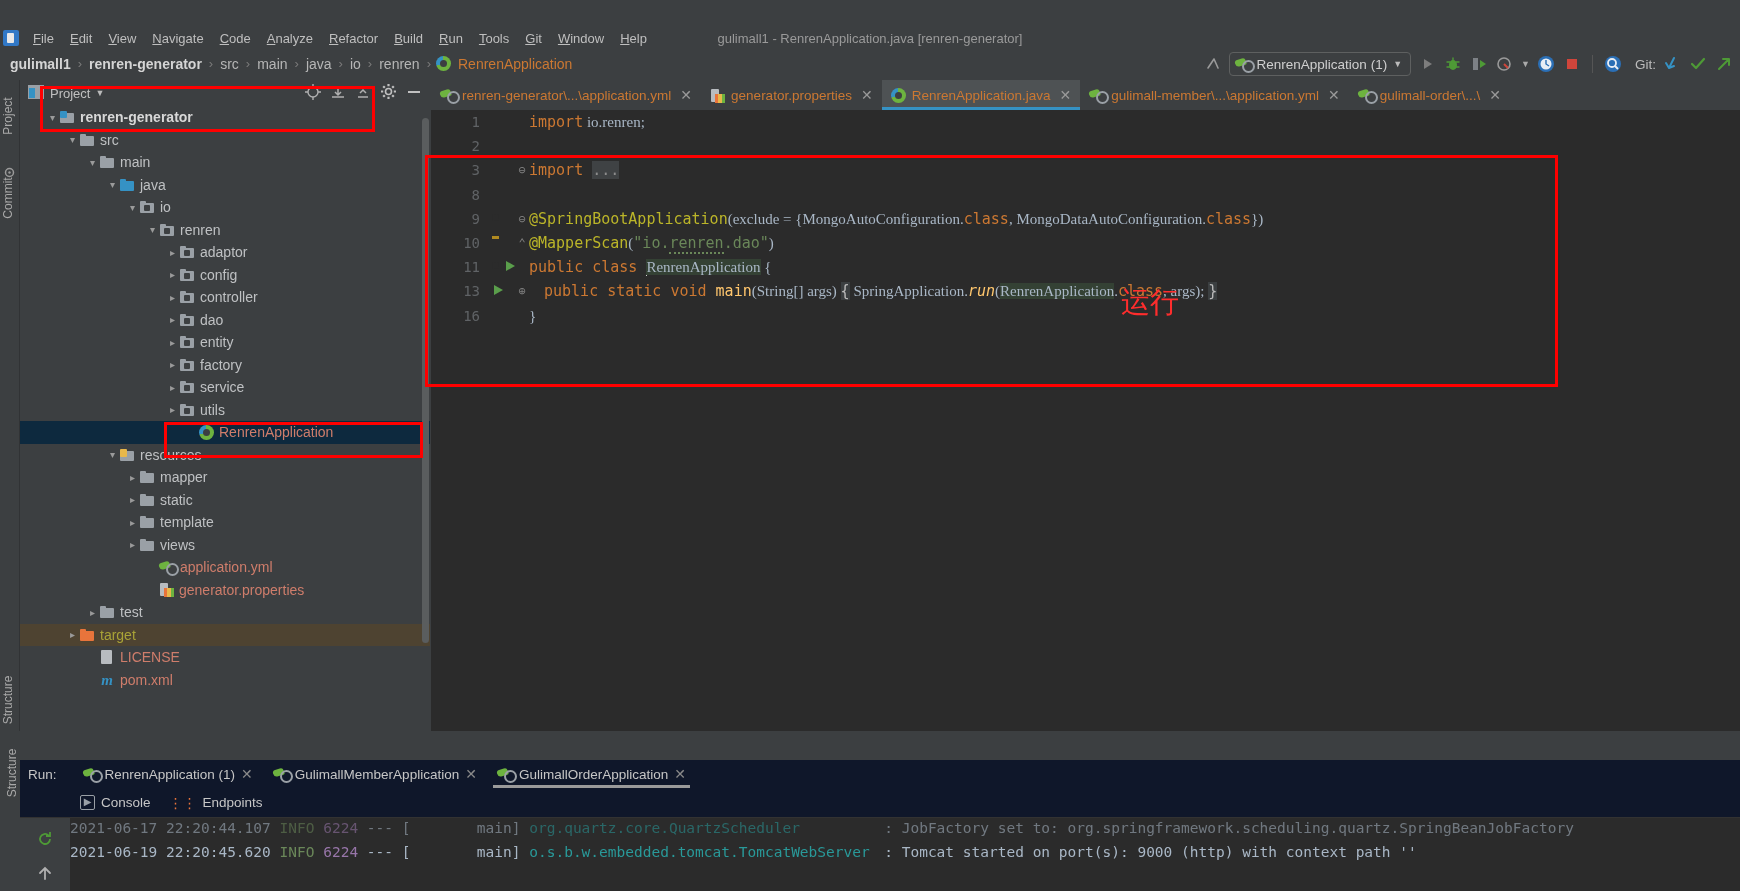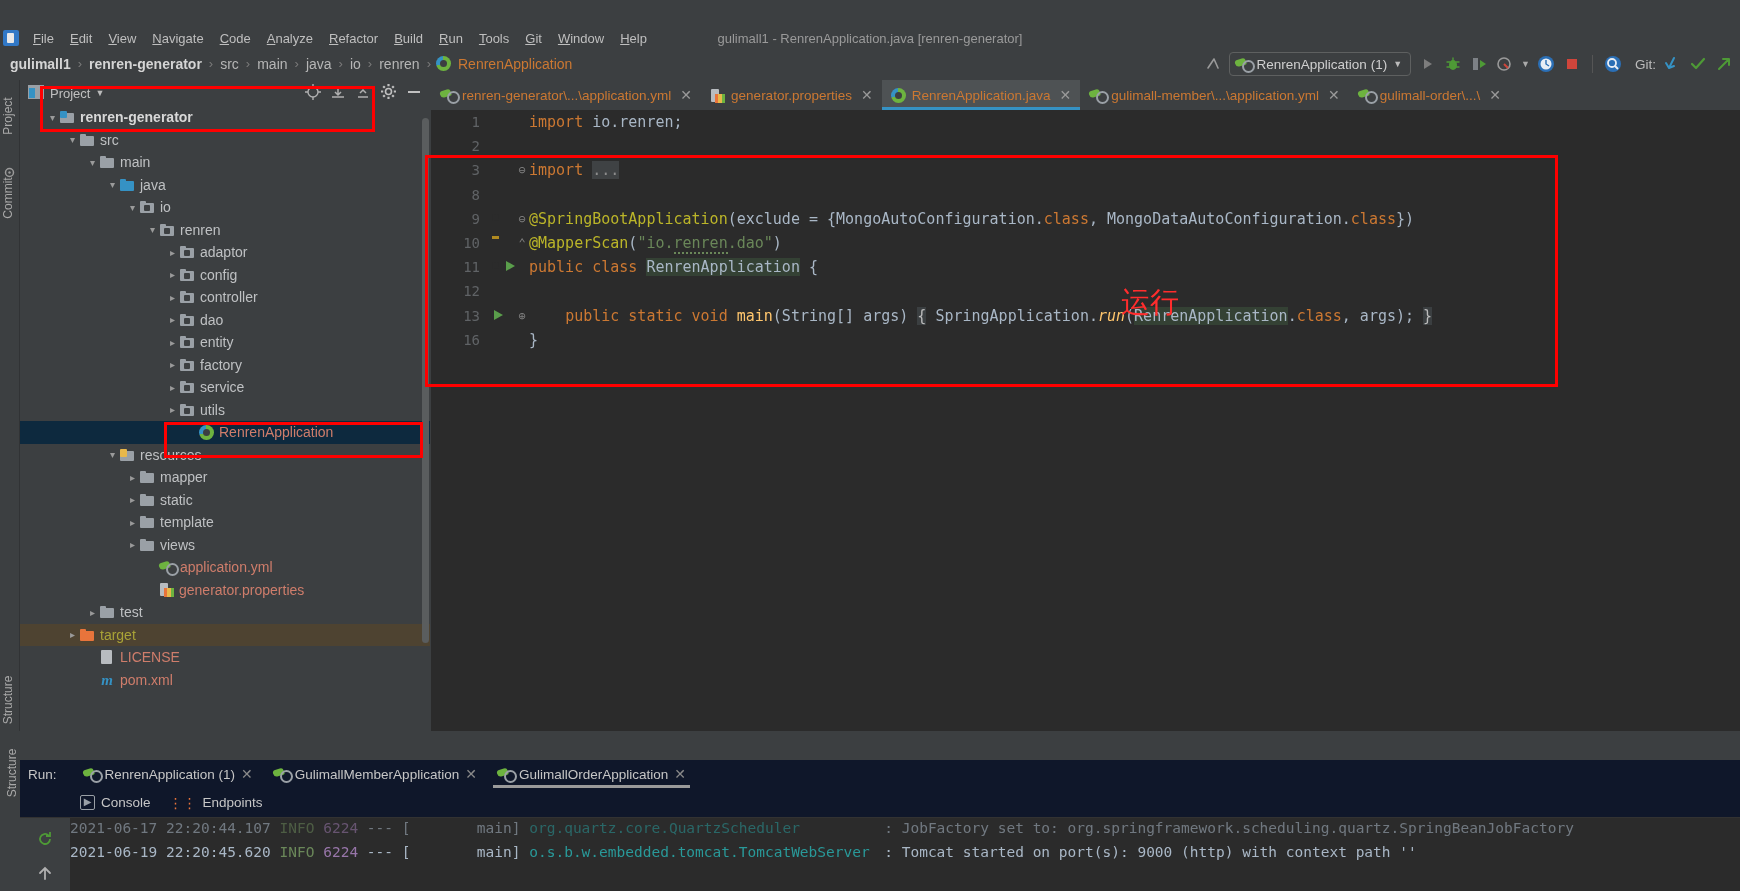--- a/index.html
+++ b/index.html
@@ -203,21 +203,21 @@
   }
   .gmark { width: 29px; flex: none; position: relative; height: 20px; }
   .fold {
     width: 14px; flex: none; text-align: center; color: #808080; font-size: 12px;
   }
   .ctext { padding-left: 0; }
 
   .k  { color: #cc7832; }              
   .an { color: #bbb529; }              
   .s  { color: #6a8759; }              
-  .p  { color: #a9b7c6; }              
+  .p  { color: #a9b7c6; font-family: Liberation Serif, serif; }              
   .n  { color: #ffc66d; }              
   .it { color: #ffc66d; font-style: italic; }
   .hl { background: #344134; }         
   .hl2{ background: #3b3f41; }         
   .dim{ background: #3f4244; color: #8d8d8d; }
 
   .caret {
     display: inline-block; width: 1px; height: 17px; background: #d4d4d4;
     vertical-align: middle; margin-right: -1px;
   }
@@ -706,21 +706,20 @@
       </div>
     <div class="code-wrap">
       <div class="code" id="code">
           <div class="cline"><span class="gutter">1</span><span class="gmark"></span><span class="fold"></span><span class="ctext"><span class="k">import</span><span class="p"> io.renren;</span></span></div>
           <div class="cline"><span class="gutter">2</span><span class="gmark"></span><span class="fold"></span><span class="ctext"></span></div>
           <div class="cline"><span class="gutter">3</span><span class="gmark"></span><span class="fold">⊖</span><span class="ctext"><span class="k">import</span> <span class="dim">...</span></span></div>
           <div class="cline"><span class="gutter">8</span><span class="gmark"></span><span class="fold"></span><span class="ctext"></span></div>
           <div class="cline"><span class="gutter">9</span><span class="gmark"><span class="run-gutter-ico springgut"></span></span><span class="fold">⊖</span><span class="ctext"><span class="an">@SpringBootApplication</span><span class="p">(exclude = {MongoAutoConfiguration.</span><span class="k">class</span><span class="p">, MongoDataAutoConfiguration.</span><span class="k">class</span><span class="p">})</span></span></div>
           <div class="cline"><span class="gutter">10</span><span class="gmark"><span class="run-gutter-ico bulb" style="top:3px;left:3px;"></span></span><span class="fold">⌃</span><span class="ctext"><span class="an">@MapperScan</span><span class="p">(</span><span class="s">"io.<span class="squiggle">renren</span>.dao"</span><span class="p">)</span></span></div>
           <div class="cline"><span class="gutter">11</span><span class="gmark"><span class="run-gutter-ico springgut"></span><span class="run-gutter-ico tri-green" style="left:20px;top:4px;"></span></span><span class="fold"></span><span class="ctext"><span class="k">public class </span><span class="caret"></span><span class="hl p">RenrenApplication</span><span class="p"> {</span></span></div>
-          <div class="cline"><span class="gutter">12</span><span class="gmark"></span><span class="fold"></span><span class="ctext"></span></div>
           <div class="cline"><span class="gutter">13</span><span class="gmark"><span class="run-gutter-ico tri-green" style="left:8px;top:4px;"></span></span><span class="fold">⊕</span><span class="ctext"><span class="p">    </span><span class="k">public static void </span><span class="n">main</span><span class="p">(String[] args) </span><span class="hl2">{</span><span class="p"> SpringApplication.</span><span class="it">run</span><span class="p">(</span><span class="hl p">RenrenApplication</span><span class="p">.</span><span class="k">class</span><span class="p">, args); </span><span class="hl2">}</span></span></div>
           <div class="cline"><span class="gutter">16</span><span class="gmark"></span><span class="fold"></span><span class="ctext"><span class="p">}</span></span></div>
         </div>
       <div class="err-stripe"></div>
       <div class="redtext" style="left:690px;top:173px;">运行</div>
     </div>
   </div>
 
   <div class="redbox" style="left:40px;top:58px;width:335px;height:46px;"></div>
   <div class="redbox" style="left:164px;top:394px;width:259px;height:36px;"></div>

